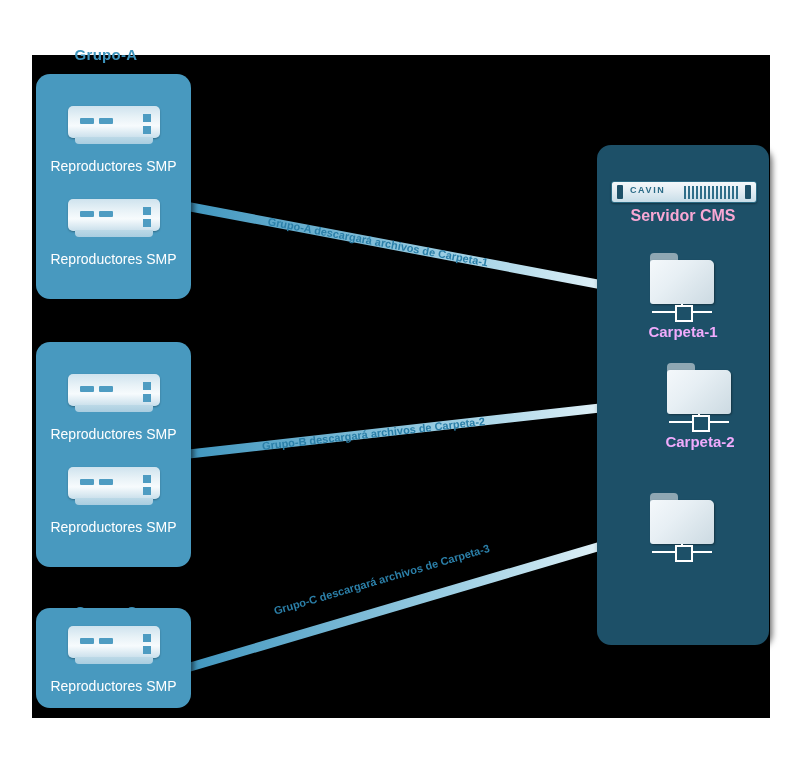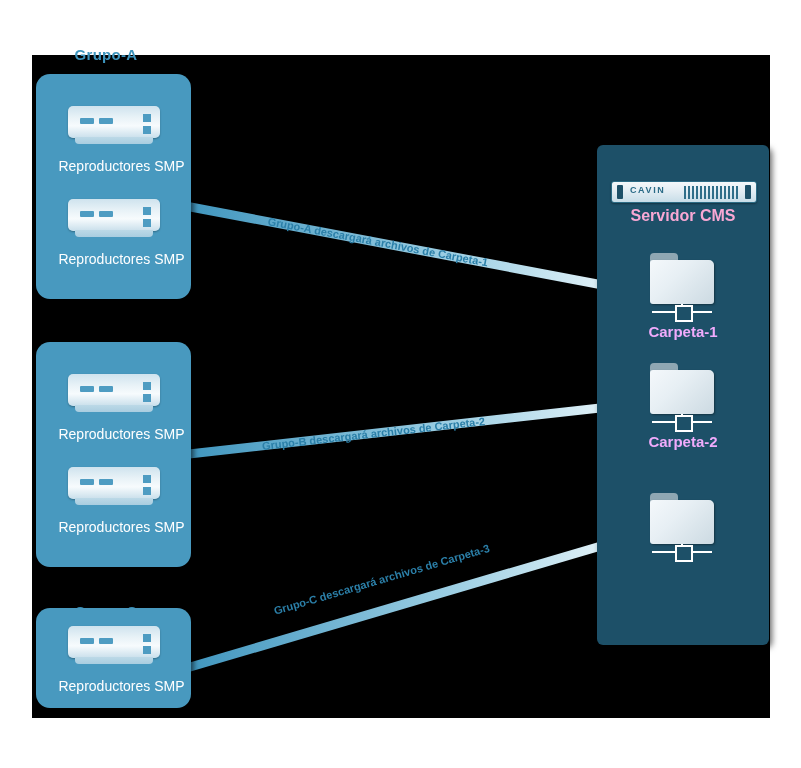--- a/index.html
+++ b/index.html
@@ -57,28 +57,27 @@
   .player .dot{
     position:absolute;right:9px;width:8px;height:8px;
     background:#4e9cc2;
   }
   .player .dot.d1{top:8px;}
   .player .dot.d2{top:20px;}
   .player-label{
     position:absolute;left:0;width:100%;
     text-align:center;color:#ffffff;
     font-size:14px;
-    padding-left:8px;
   }
 
   
   .server-panel{
     position:absolute;left:597px;top:145px;width:172px;height:500px;
     background:#1d5068;
-    border-radius:6px;
+    border-radius:14px;
     box-shadow:3px 3px 6px rgba(0,0,0,.6);
   }
   .rack{
     position:absolute;left:14px;top:36px;width:144px;height:20px;
     border-radius:3px;
     background:linear-gradient(180deg,#f4f8fa 0%,#e3edf3 45%,#c8dde8 100%);
     border:1px solid #2b6b85;
     box-shadow:0 1px 2px rgba(0,0,0,.35);
   }
   .rack .cap{
@@ -247,21 +246,21 @@
       <div class="folder-icon">
         <div class="tab"></div>
         <div class="body"></div>
         <div class="stem"></div>
         <div class="hline"></div>
         <div class="node"></div>
       </div>
       <div class="folder-label">Carpeta-1</div>
     </div>
 
-    <div class="folder-item" style="top:218px;">
+    <div class="folder-item" style="top:218px;padding-left:17px;">
       <div class="folder-icon">
         <div class="tab"></div>
         <div class="body"></div>
         <div class="stem"></div>
         <div class="hline"></div>
         <div class="node"></div>
       </div>
       <div class="folder-label">Carpeta-2</div>
     </div>
 

